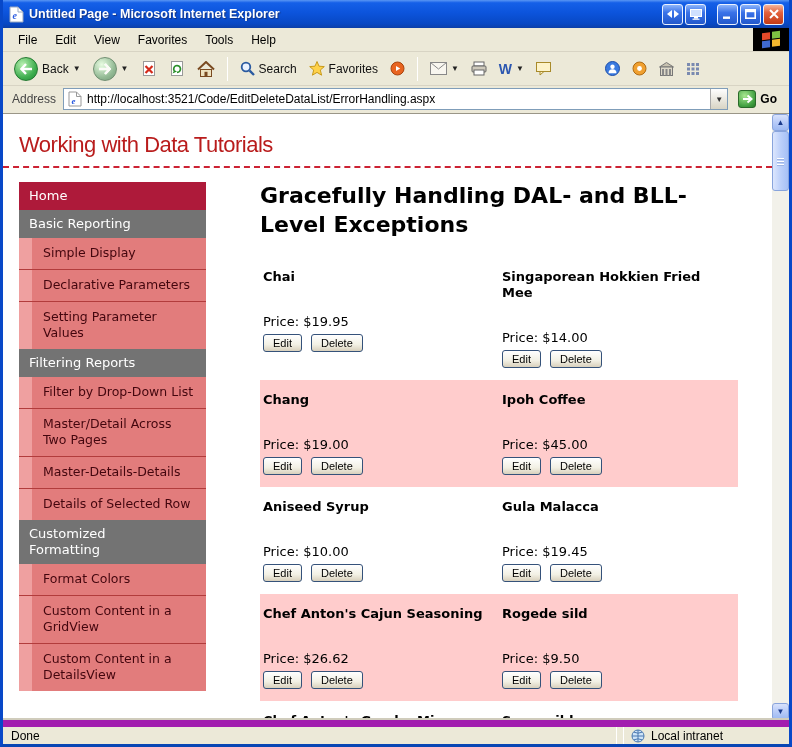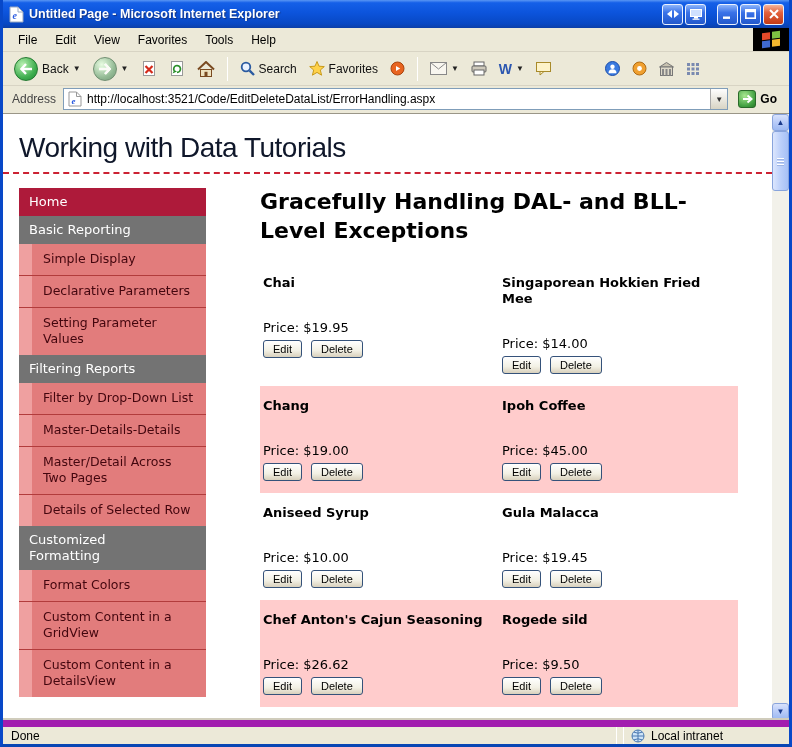--- a/index.html
+++ b/index.html
@@ -67,21 +67,21 @@
     border:1px solid #8aa4dc; border-radius:3px; display:flex; align-items:center; justify-content:center;
     color:#1a3a8c; font-size:8px; line-height:8px; }
   .sb-thumb { flex:0 0 60px; background:linear-gradient(90deg,#dce6fd,#bcd0fa 50%,#a6c0f6);
     border:1px solid #88a4dc; border-radius:3px; position:relative; }
   .sb-thumb::after { content:""; position:absolute; left:4px; right:4px; top:26px; height:8px;
     background:repeating-linear-gradient(180deg,#fff 0 1px,#9db4e4 1px 2px,transparent 2px 3px); }
   .sb-track { flex:1; }
 
   
   .pageheader { display:flex; padding:12px 20px 8px 16px; border-bottom:2px dashed #cc2233; background:#fff; }
-  .site-title { flex:1; font-size:28px; color:#0f172a; letter-spacing:-0.5px; padding-top:6px; }
+  .site-title { flex:1; font-size:22px; color:#b91c1c; letter-spacing:-0.5px; padding-top:6px; }
   .breadcrumb { width:335px; font-family:"DejaVu Sans",sans-serif; font-size:12px; font-weight:bold;
     color:#000; line-height:1.5; padding-top:5px; }
   .bc-link { color:#aa1133; text-decoration:underline; cursor:pointer; }
 
   .content { display:flex; align-items:flex-start; padding:14px 0 0 16px; background:#fff; }
 
   .sidebar { width:187px; flex:0 0 187px; font-family:"DejaVu Sans",sans-serif; }
   .side-row { line-height:16px; cursor:pointer; }
   .side-row.hdr { background:#737373; color:#fff; font-size:13px; padding:6px 26px 6px 10px; }
   .side-row.home { background:#ae1a3a; }
@@ -330,22 +330,22 @@
       <div class="content">
 
         <div class="sidebar">
           <div class="side-row hdr home"><span>Home</span></div>
           <div class="side-row hdr"><span>Basic Reporting</span></div>
           <div class="side-row itm"><span>Simple Display</span></div>
           <div class="side-row itm"><span>Declarative Parameters</span></div>
           <div class="side-row itm"><span>Setting Parameter Values</span></div>
           <div class="side-row hdr"><span>Filtering Reports</span></div>
           <div class="side-row itm"><span>Filter by Drop-Down List</span></div>
+          <div class="side-row itm"><span>Master/Detail Across Two Pages</span></div>
           <div class="side-row itm"><span>Master-Details-Details</span></div>
-          <div class="side-row itm"><span>Master/Detail Across Two Pages</span></div>
           <div class="side-row itm"><span>Details of Selected Row</span></div>
           <div class="side-row hdr"><span>Customized Formatting</span></div>
           <div class="side-row itm"><span>Format Colors</span></div>
           <div class="side-row itm"><span>Custom Content in a GridView</span></div>
           <div class="side-row itm"><span>Custom Content in a DetailsView</span></div>
         </div>
 
         <div class="main">
           <div class="heading">Gracefully Handling DAL- and BLL-Level Exceptions</div>
 

